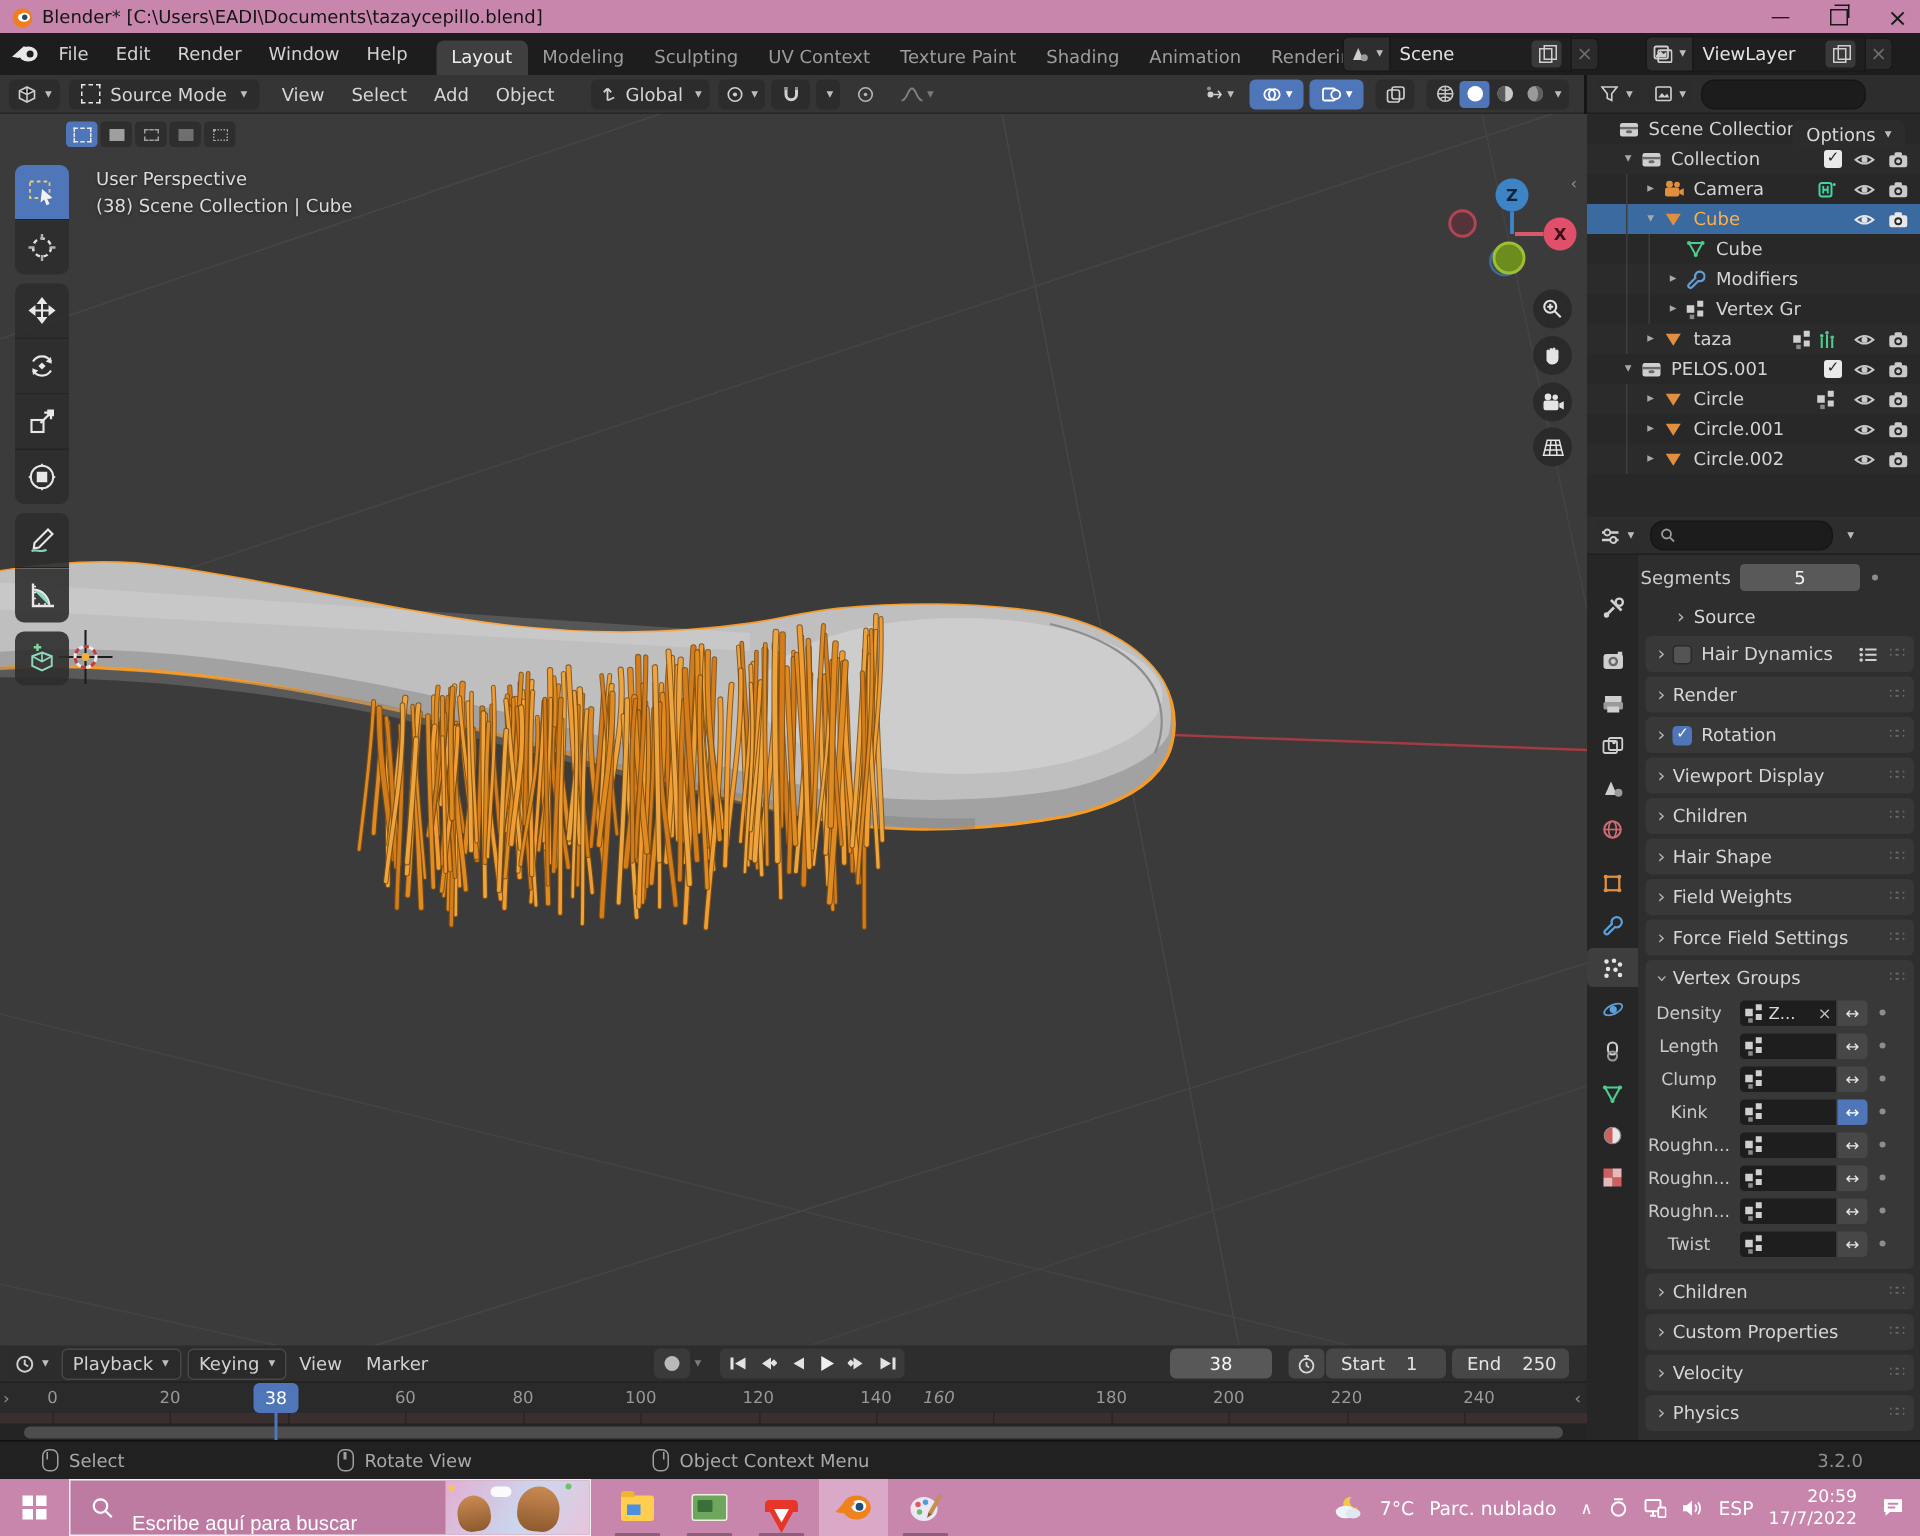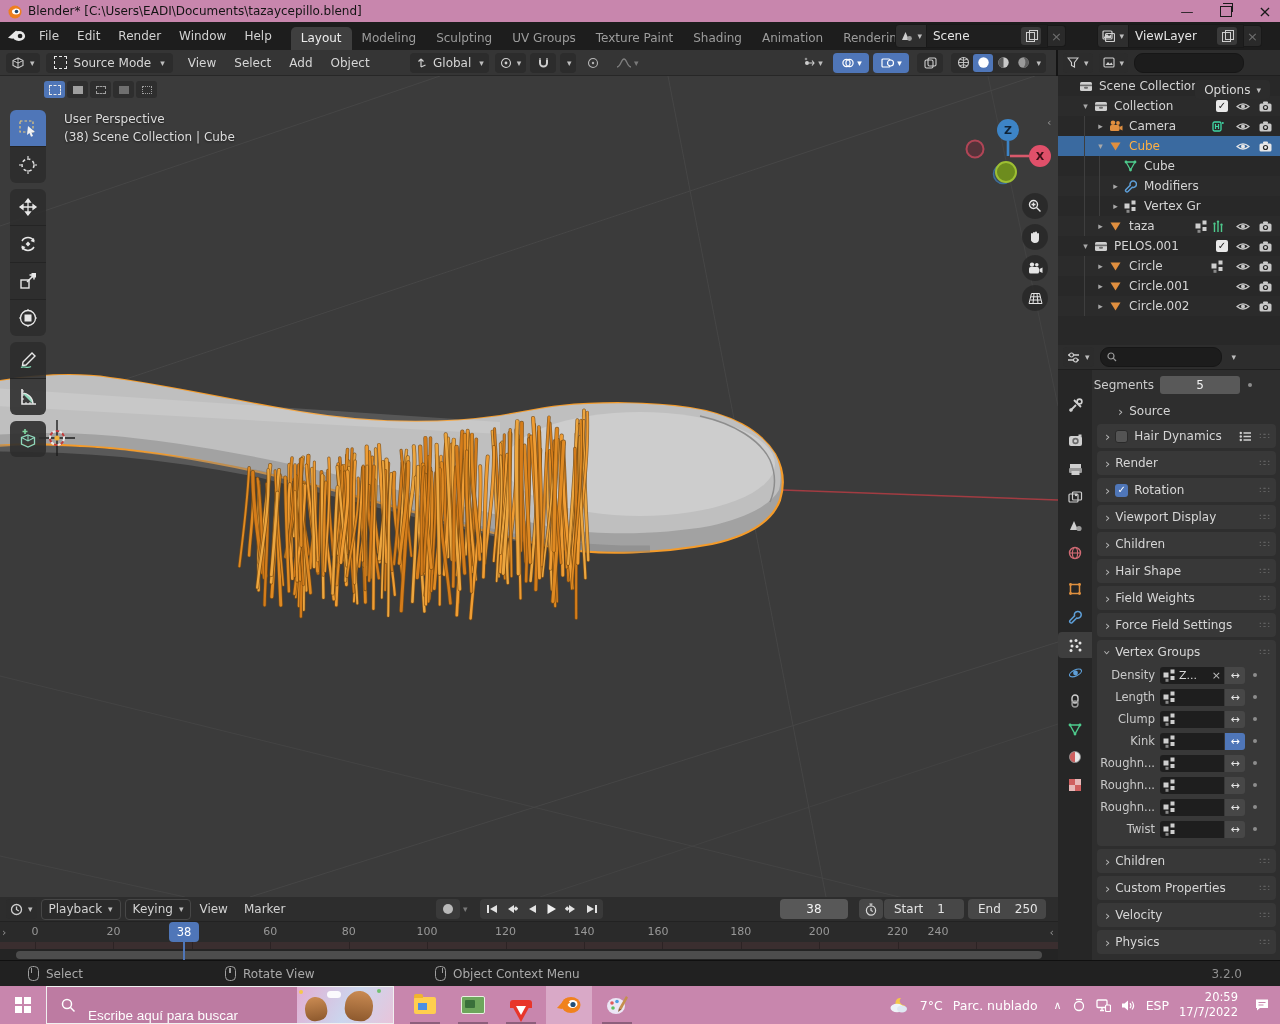--- a/index.html
+++ b/index.html
@@ -97,21 +97,21 @@
   .p-panel{margin:0 4px 3px 5px;height:24px;background:#383838;border-radius:4px;display:flex;align-items:center;position:relative;}
   .p-panel .chev{color:#b5b5b5;font-size:13px;margin:0 5px 0 8px;}
   .chev.open{display:inline-block;transform:rotate(90deg);}
   .p-cb{width:13px;height:13px;border-radius:3px;margin-right:6px;background:#545454;border:1px solid #2a2a2a;box-sizing:border-box;}
   .p-cb.on{background:#4f76b8;color:#fff;font-size:10px;line-height:11px;text-align:center;border:none;}
   .dragdots{position:absolute;right:7px;color:#6f6f6f;font-size:9px;letter-spacing:-1px;}
   .pp-extra{position:absolute;right:24px;display:flex;gap:6px;align-items:center;}
   .vg-wrap{margin:0 4px 3px 5px;background:#383838;border-radius:4px;padding-bottom:6px;}
   .vg-head{height:24px;display:flex;align-items:center;position:relative;}
   .vg-row{height:22px;display:flex;align-items:center;}
-  .vg-lab{width:58px;text-align:right;color:#c9c9c9;flex:none;font-size:11.5px;white-space:nowrap;overflow:hidden;}
+  .vg-lab{width:58px;text-align:center;color:#c9c9c9;flex:none;font-size:11.5px;white-space:nowrap;overflow:hidden;}
   .vg-field{margin-left:5px;width:64px;height:17px;background:#1e1e1e;border-radius:3px 0 0 3px;display:flex;align-items:center;padding:0 3px;box-sizing:border-box;gap:3px;color:#d8d8d8;font-size:11px;}
   .vg-x{margin-left:auto;color:#bdbdbd;font-size:11px;}
   .vg-swap{width:20px;height:17px;background:#474747;border-radius:0 3px 3px 0;margin-left:1px;color:#e4e4e4;text-align:center;line-height:17px;font-size:11px;}
   .vg-swap.on{background:#4f76b8;color:#fff;}
 
   
   .timeline{left:0;top:897px;width:1058px;height:63px;background:#2d2d2d;}
   .tl-header{height:24px;display:flex;align-items:center;position:relative;}
   .tl-menu{padding:0 8px;color:#d2d2d2;}
   .tl-drop{height:19px;border:1px solid #474747;border-radius:4px;display:flex;align-items:center;padding:0 7px;gap:4px;margin-left:4px;background:#2a2a2a;color:#d2d2d2;}
@@ -192,21 +192,21 @@
         <div class="menu-item">File</div>
         <div class="menu-item">Edit</div>
         <div class="menu-item">Render</div>
         <div class="menu-item">Window</div>
         <div class="menu-item">Help</div>
       </div>
     <div id="ws-tabs" class="ws-tabs">
         <div class="ws-tab active">Layout</div>
         <div class="ws-tab">Modeling</div>
         <div class="ws-tab">Sculpting</div>
-        <div class="ws-tab">UV Groups</div>
+        <div class="ws-tab">UV Context</div>
         <div class="ws-tab">Texture Paint</div>
         <div class="ws-tab">Shading</div>
         <div class="ws-tab">Animation</div>
         <div class="ws-tab">Rendering</div>
         <div class="ws-tab">Compositing</div>
       </div>
   </div>
 
   <div class="id-widget" style="right:214px">
     <div class="id-btn">
@@ -251,21 +251,21 @@
       <span style="margin:0 4px">Source Mode</span>
       <span class="caret">▾</span>
     </div>
     <div id="th-menus" class="flex" style="margin-left:6px">
         <div class="th-menu">View</div>
         <div class="th-menu">Select</div>
         <div class="th-menu">Add</div>
         <div class="th-menu">Object</div>
       </div>
 
-    <div class="th-group" style="left:404px">
+    <div class="th-group" style="left:388px">
       <div class="th-btn">
         <svg width="12" height="12" viewBox="0 0 12 12">
             <path d="M6 10 V2 M6 2 L3.5 4.5 M6 2 L8.5 4.5 M6 10 L10.5 8" stroke="#cfcfcf" stroke-width="1.2" fill="none"></path>
           </svg>
         <span style="margin:0 3px">Global</span>
         <span class="caret">▾</span>
       </div>
       <div class="th-btn">
         <svg width="12" height="12" viewBox="0 0 12 12">
             <circle cx="6" cy="6" r="4.5" fill="none" stroke="#cfcfcf" stroke-width="1.1"></circle>
@@ -1604,25 +1604,25 @@
       <span class="panel-arrow" style="position:absolute;left:2px;top:4px">›</span>
       <span class="panel-arrow" style="position:absolute;right:4px;top:4px">‹</span>
     <div class="tick" style="left: 18px;">0</div>
         <div class="tick" style="left: 96.42px;">20</div>
         <div class="tick" style="left: 174.84px;">40</div>
         <div class="tick" style="left: 253.26px;">60</div>
         <div class="tick" style="left: 331.68px;">80</div>
         <div class="tick" style="left: 410.1px;">100</div>
         <div class="tick" style="left: 488.52px;">120</div>
         <div class="tick" style="left: 566.94px;">140</div>
-        <div class="tick" style="left: 641px;">160</div>
+        <div class="tick" style="left: 609px; font-style: italic;">160</div>
         <div class="tick" style="left: 723.78px;">180</div>
         <div class="tick" style="left: 802.2px;">200</div>
         <div class="tick" style="left: 880.62px;">220</div>
-        <div class="tick" style="left: 921px;">240</div>
+        <div class="tick" style="left: 969px;">240</div>
       </div>
     <div class="tl-range" id="tl-range">
         <div style="position: absolute; top: 0px; bottom: 0px; width: 1px; background: rgb(44, 35, 36); left: 35px;"></div>
         <div style="position: absolute; top: 0px; bottom: 0px; width: 1px; background: rgb(44, 35, 36); left: 113.42px;"></div>
         <div style="position: absolute; top: 0px; bottom: 0px; width: 1px; background: rgb(44, 35, 36); left: 191.84px;"></div>
         <div style="position: absolute; top: 0px; bottom: 0px; width: 1px; background: rgb(44, 35, 36); left: 270.26px;"></div>
         <div style="position: absolute; top: 0px; bottom: 0px; width: 1px; background: rgb(44, 35, 36); left: 348.68px;"></div>
         <div style="position: absolute; top: 0px; bottom: 0px; width: 1px; background: rgb(44, 35, 36); left: 427.1px;"></div>
         <div style="position: absolute; top: 0px; bottom: 0px; width: 1px; background: rgb(44, 35, 36); left: 505.52px;"></div>
         <div style="position: absolute; top: 0px; bottom: 0px; width: 1px; background: rgb(44, 35, 36); left: 583.94px;"></div>

